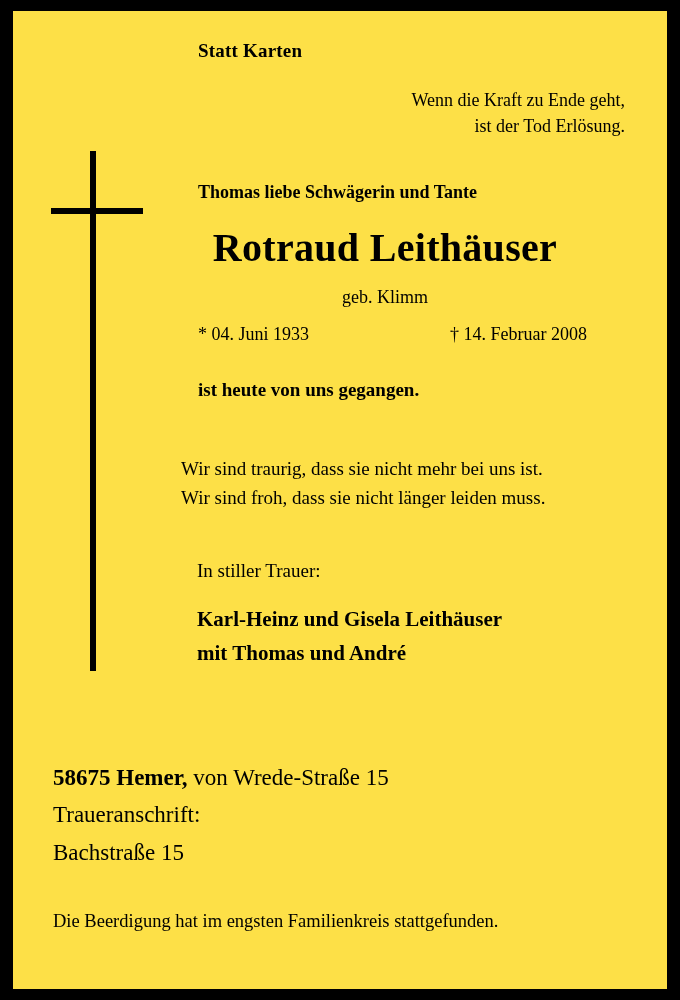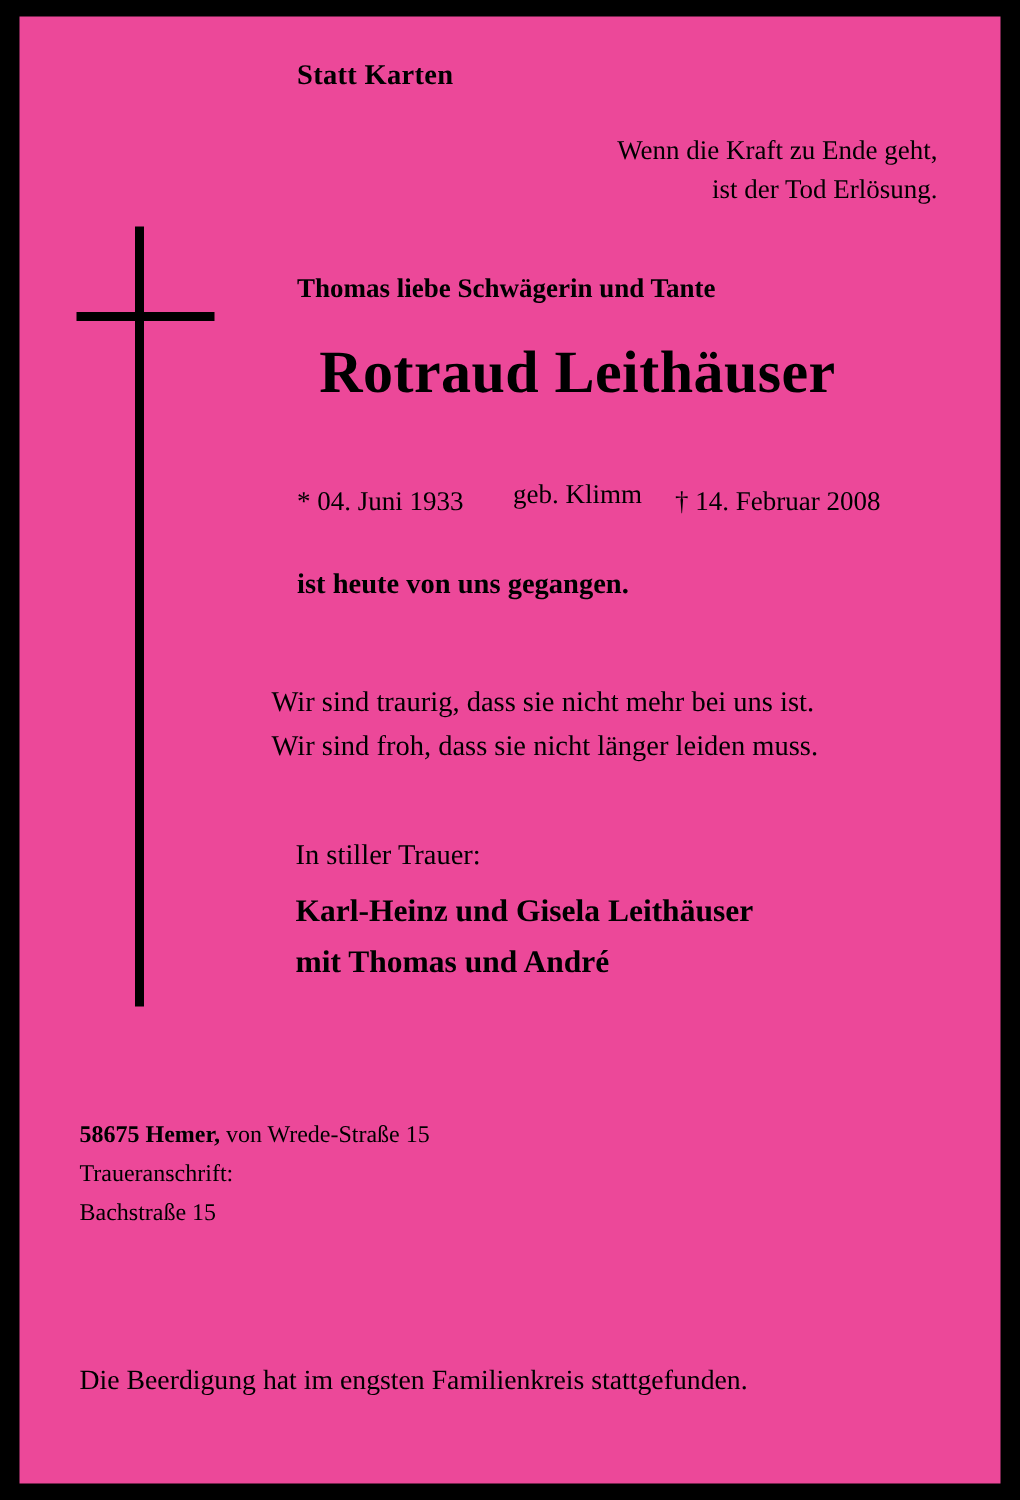--- a/index.html
+++ b/index.html
@@ -21,21 +21,21 @@
     width: 680px;
     height: 1000px;
     background: #000000;
     box-sizing: border-box;
     padding: 11px 13px;
   }
   .obituary-card {
     position: relative;
     width: 100%;
     height: 100%;
-    background: #ec4899;
+    background: #fde047;
     box-sizing: border-box;
     overflow: hidden;
   }
 
   
   .cross {
     position: absolute;
     left: 38px;
     top: 140px;
     width: 92px;
@@ -94,21 +94,20 @@
     letter-spacing: 0.3px;
   }
   .maiden {
     position: absolute;
     left: 0;
     right: 0;
     top: 276px;
     text-align: center;
     padding-left: 90px;
     font-size: 18px;
-    margin-top: 32px;
   }
   .dates {
     position: absolute;
     left: 185px;
     top: 313px;
     width: 450px;
     font-size: 18px;
     display: flex;
     gap: 92px;
   }
@@ -130,30 +129,30 @@
   }
   .mourning-label {
     position: absolute;
     left: 184px;
     top: 549px;
     font-size: 19px;
   }
   .mourners {
     position: absolute;
     left: 184px;
-    top: 580px;
+    top: 592px;
     font-weight: bold;
     font-size: 21px;
     line-height: 1.6;
   }
   .address-block {
     position: absolute;
     left: 40px;
-    top: 733px;
-    font-size: 16px;
+    top: 748px;
+    font-size: 23px;
     line-height: 1.62;
   }
   .address-block .city { font-weight: bold; }
   .funeral-note {
     position: absolute;
     left: 40px;
     top: 900px;
     font-size: 18.5px;
   }
 </style>

